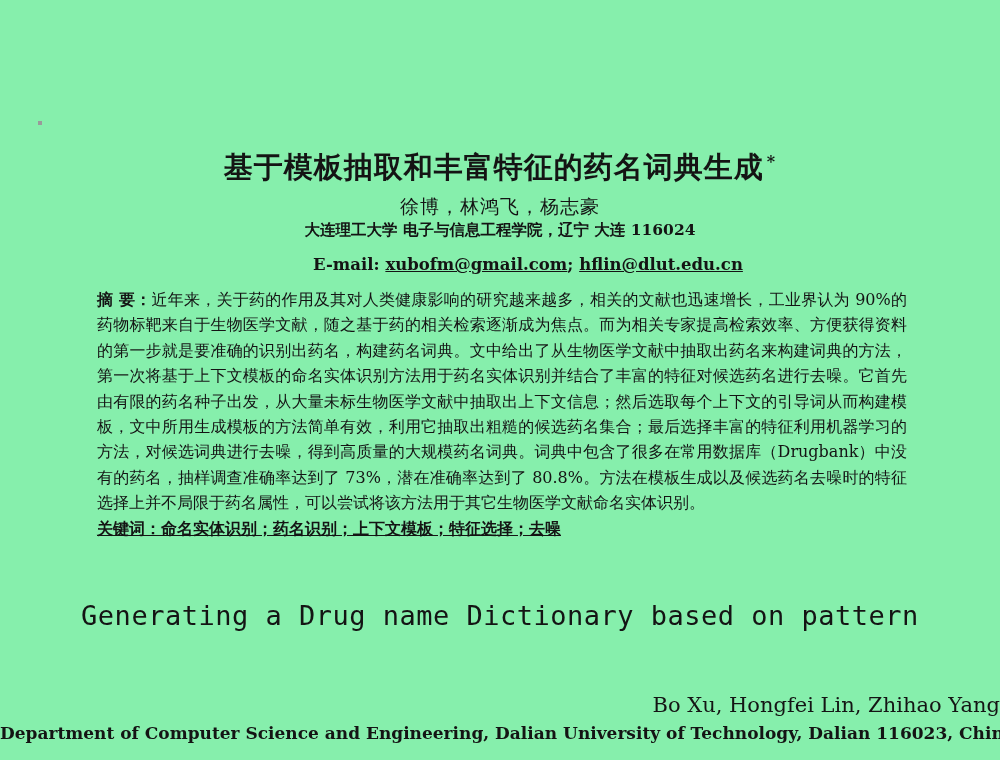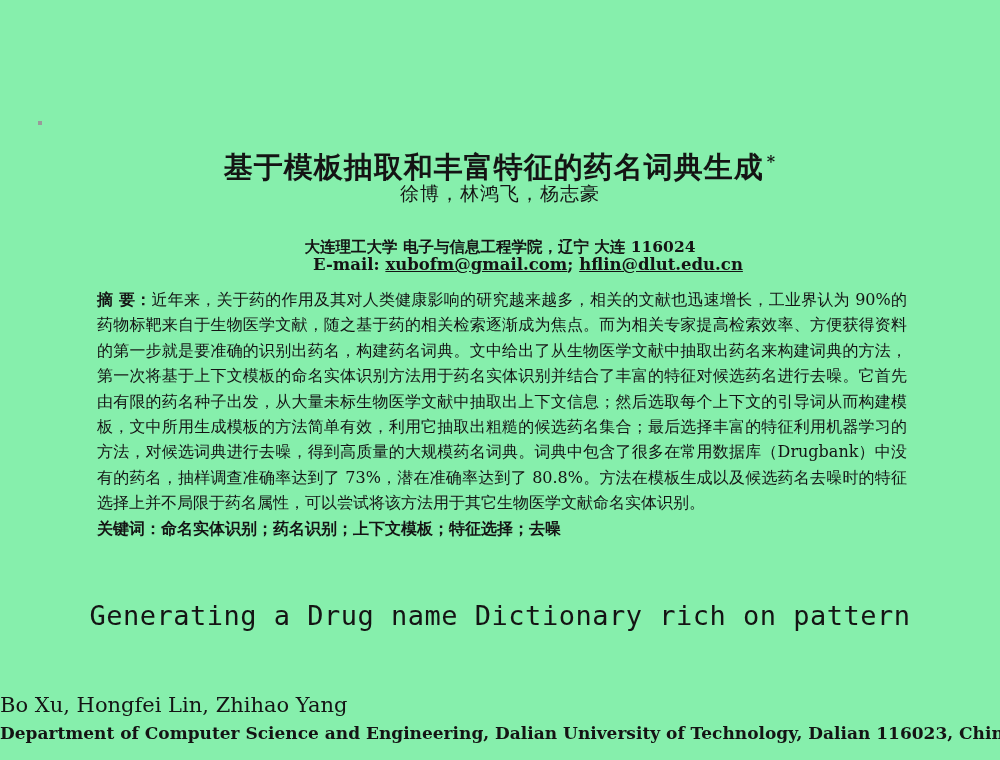--- a/index.html
+++ b/index.html
@@ -37,31 +37,31 @@
     letter-spacing: 1px;
     white-space: nowrap;
   }
   .title-cn sup {
     font-size: 16px;
     vertical-align: super;
     margin-left: 3px;
   }
   .authors-cn {
     position: absolute;
-    top: 181px;
+    top: 194px;
     left: 0;
     width: 1000px;
     text-align: center;
     font-size: 19px;
     letter-spacing: 1px;
     white-space: nowrap;
   }
   .affiliation-cn {
     position: absolute;
-    top: 237px;
+    top: 220px;
     left: 0;
     width: 1000px;
     text-align: center;
     font-size: 15.5px;
     font-weight: bold;
     white-space: nowrap;
   }
   .email-line {
     position: absolute;
     top: 255px;
@@ -88,39 +88,40 @@
     text-justify: inter-ideograph;
   }
   .abstract-block p {
     margin: 0;
   }
   .abstract-label, .keywords-label {
     font-weight: bold;
   }
   .keywords-line {
     font-weight: bold;
+    text-decoration: underline;
   }
   .title-en {
     position: absolute;
     top: 596px;
     left: 0;
     width: 1000px;
     text-align: center;
     font-family: "DejaVu Sans Mono", "Liberation Mono", monospace;
     font-size: 27px;
     line-height: 40px;
     font-weight: normal;
     letter-spacing: 0.5px;
   }
   .authors-en {
     position: absolute;
     top: 693px;
     left: 0;
     width: 1000px;
-    text-align: left;
+    text-align: right;
     font-size: 21px;
     white-space: nowrap;
   }
   .affiliation-en {
     position: absolute;
     top: 723px;
     left: 0;
     width: 1000px;
     text-align: center;
     font-size: 17px;
@@ -142,20 +143,20 @@
   <div class="affiliation-cn">大连理工大学 电子与信息工程学院，辽宁 大连 116024</div>
 
   <div class="email-line"><span>E-mail: </span><span class="email-link">xubofm@gmail.com</span><span>; </span><span class="email-link">hflin@dlut.edu.cn</span></div>
 
   <div class="abstract-block">
     <p><span class="abstract-label">摘  要：</span><span>近年来，关于药的作用及其对人类健康影响的研究越来越多，相关的文献也迅速增长，工业界认为 90%的药物标靶来自于生物医学文献，随之基于药的相关检索逐渐成为焦点。而为相关专家提高检索效率、方便获得资料的第一步就是要准确的识别出药名，构建药名词典。文中给出了从生物医学文献中抽取出药名来构建词典的方法，第一次将基于上下文模板的命名实体识别方法用于药名实体识别并结合了丰富的特征对候选药名进行去噪。它首先由有限的药名种子出发，从大量未标生物医学文献中抽取出上下文信息；然后选取每个上下文的引导词从而构建模板，文中所用生成模板的方法简单有效，利用它抽取出粗糙的候选药名集合；最后选择丰富的特征利用机器学习的方法，对候选词典进行去噪，得到高质量的大规模药名词典。词典中包含了很多在常用数据库（Drugbank）中没有的药名，抽样调查准确率达到了 73%，潜在准确率达到了 80.8%。方法在模板生成以及候选药名去噪时的特征选择上并不局限于药名属性，可以尝试将该方法用于其它生物医学文献命名实体识别。</span></p>
     <p class="keywords-line"><span class="keywords-label">关键词：</span><span>命名实体识别；药名识别；上下文模板；特征选择；去噪</span></p>
   </div>
 
   <div class="title-en">
-    <div>Generating a Drug name Dictionary rich on pattern</div>
+    <div>Generating a Drug name Dictionary based on pattern</div>
   </div>
 
   <div class="authors-en">Bo Xu, Hongfei Lin, Zhihao Yang</div>
 
   <div class="affiliation-en">Department of Computer Science and Engineering, Dalian University of Technology, Dalian 116023, China</div>
 
 </div>
 
 </body></html>

